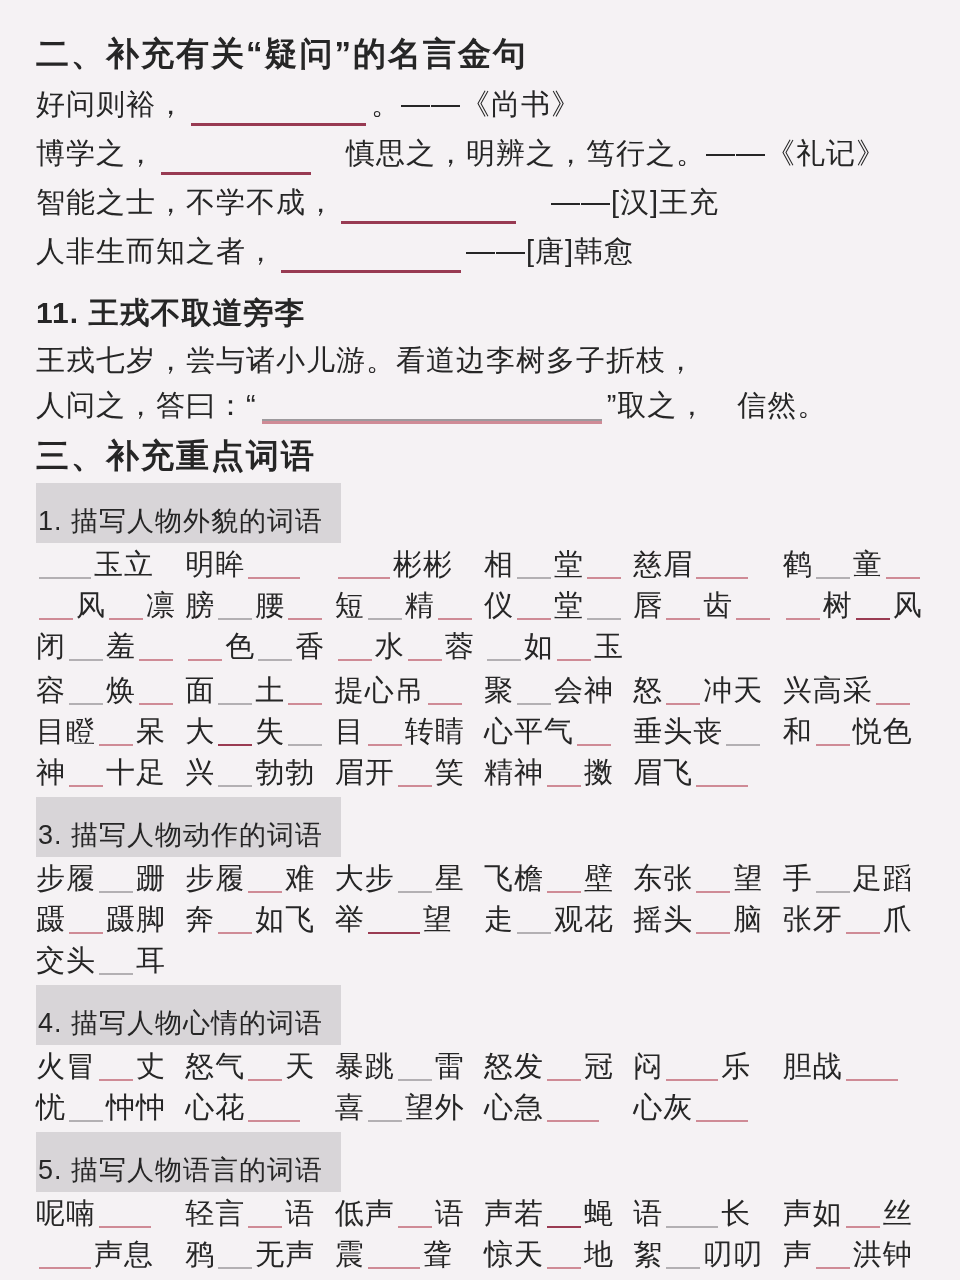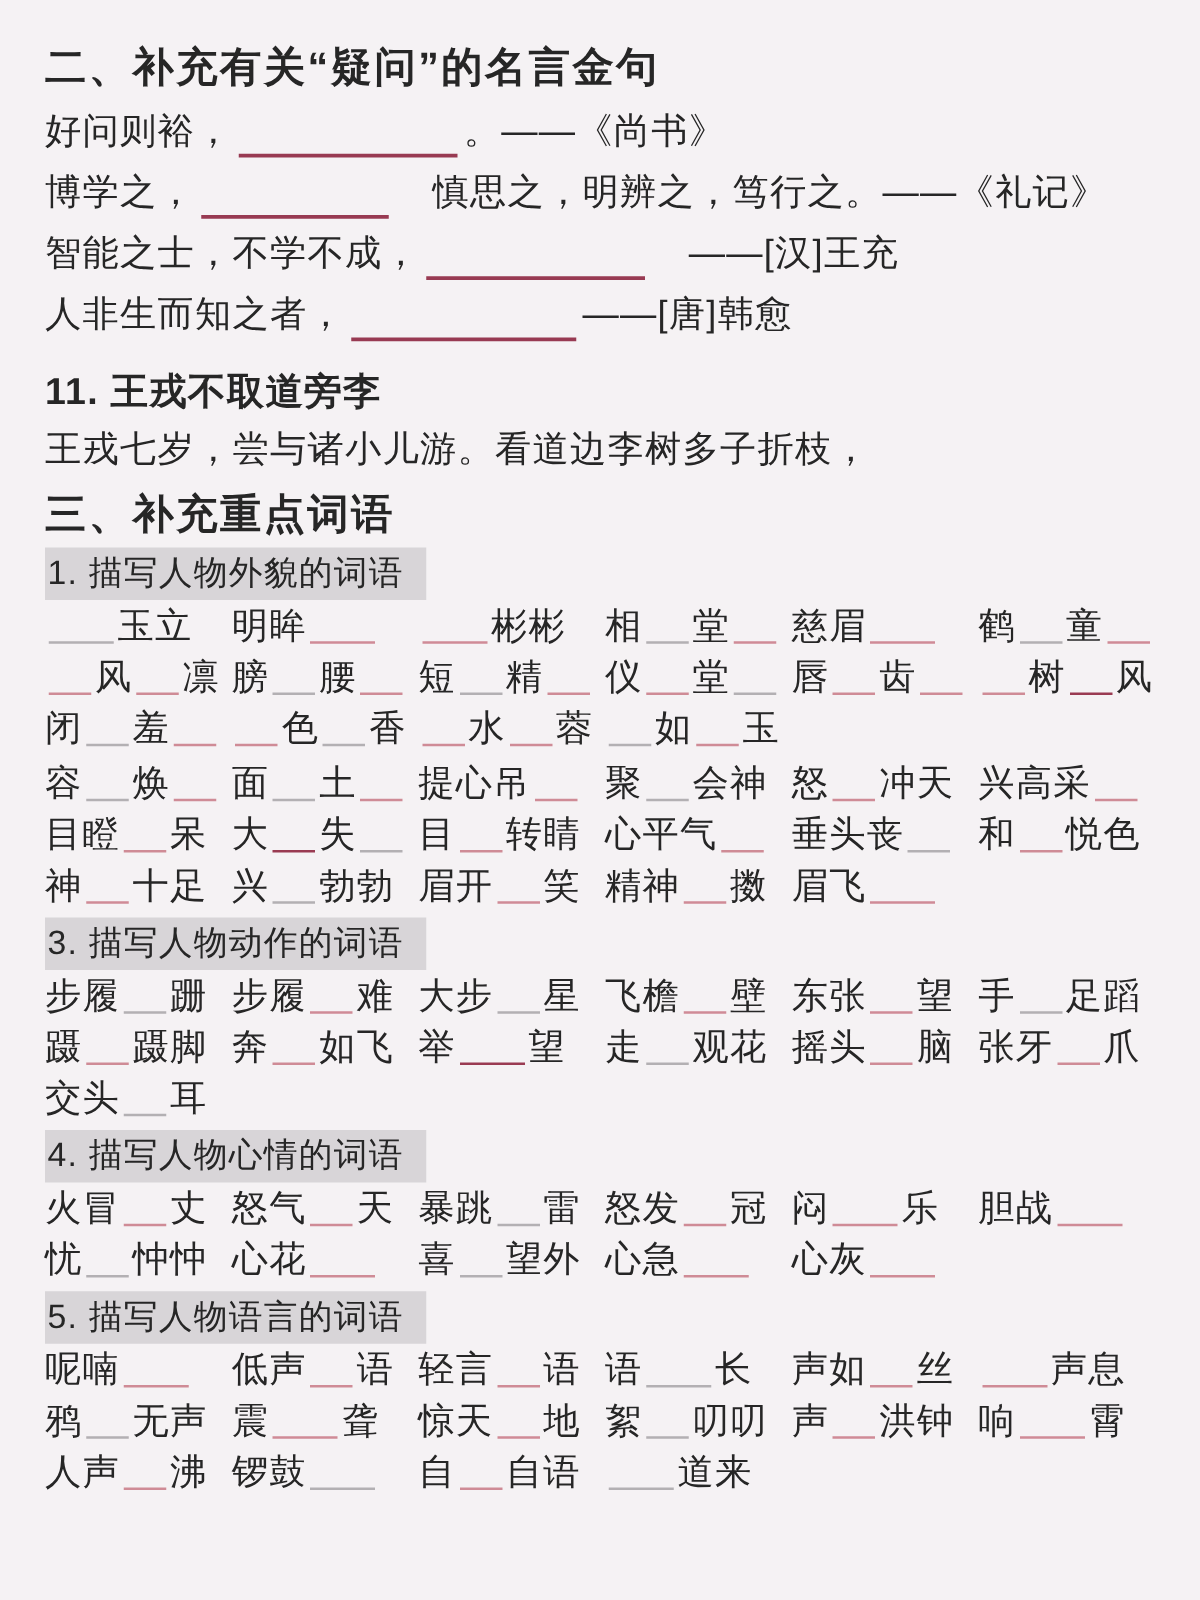--- a/index.html
+++ b/index.html
@@ -19,41 +19,42 @@
   h2{font-size:30px;font-weight:700;letter-spacing:1px;margin:12px 0 4px;}
   .quote-line{font-size:29px;height:49px;display:flex;align-items:baseline;white-space:pre;letter-spacing:1px;}
   .story-line{font-size:29px;line-height:45px;white-space:pre;letter-spacing:1px;}
   .blank{display:inline-block;height:26px;border-bottom:2.5px solid var(--blank-pink);margin:0 5px;vertical-align:-6px;}
   .qblank{border-bottom-width:3px;border-bottom-color:var(--quote-blank);align-self:flex-end;margin-bottom:8px;}
   .story-blank{border-bottom:2px solid #9d9a9d;box-shadow:0 3px 0 var(--blank-pink);}
   .b-pink{border-bottom-color:var(--blank-pink);}
   .b-gray{border-bottom-color:var(--blank-gray);}
   .b-dark{border-bottom-color:var(--blank-dark);}
   .badge-row{margin:2px 0 2px;}
-  .badge{display:inline-block;background:var(--badge-bg);font-size:27px;letter-spacing:1px;padding:2px 18px 4px 2px;}
+  .badge{display:inline-block;background:var(--badge-bg);font-size:27px;letter-spacing:1px;padding:20px 18px 4px 2px;}
   .wgrid{display:grid;grid-template-columns:repeat(6,1fr);font-size:29px;line-height:38px;row-gap:3px;margin:2px 0 6px;white-space:nowrap;letter-spacing:1px;}
   .witem{overflow:visible;}
   .wgrid .blank{height:24px;margin:0 3px;vertical-align:-5px;}
 </style>
 </head>
 <body>
 
 <div class="page">
 
   <h1>二、补充有关“疑问”的名言金句</h1>
 
   <div>
       <div class="quote-line"><span>好问则裕，</span><span class="blank qblank" style="width: 175px;"></span><span>。——《尚书》</span></div>
       <div class="quote-line"><span>博学之，</span><span class="blank qblank" style="width: 150px;"></span><span>　慎思之，明辨之，笃行之。——《礼记》</span></div>
       <div class="quote-line"><span>智能之士，不学不成，</span><span class="blank qblank" style="width: 175px;"></span><span>　——[汉]王充</span></div>
       <div class="quote-line"><span>人非生而知之者，</span><span class="blank qblank" style="width: 180px;"></span><span>——[唐]韩愈</span></div>
     </div>
 
   <h2>11. 王戎不取道旁李</h2>
   <div class="story-line">王戎七岁，尝与诸小儿游。看道边李树多子折枝，</div>
+  <div class="story-line"><span>人问之，答曰：“</span><span class="blank story-blank" style="width: 340px;"></span><span>”取之，　信然。</span></div>
 
   <h1 class="words-title">三、补充重点词语</h1>
 
   <div>
       <div class="wgroup">
         <div class="badge-row"><span class="badge">1. 描写人物外貌的词语</span></div>
         <div class="wgrid">
           <span class="witem"><span class="blank b-gray" style="width: 52px;"></span><span>玉立</span></span>
           <span class="witem"><span>明眸</span><span class="blank b-pink" style="width: 52px;"></span></span>
           <span class="witem"><span class="blank b-pink" style="width: 52px;"></span><span>彬彬</span></span>
@@ -124,22 +125,23 @@
           <span class="witem"><span>心花</span><span class="blank b-pink" style="width: 52px;"></span></span>
           <span class="witem"><span>喜</span><span class="blank b-gray" style="width: 34px;"></span><span>望外</span></span>
           <span class="witem"><span>心急</span><span class="blank b-pink" style="width: 52px;"></span></span>
           <span class="witem"><span>心灰</span><span class="blank b-pink" style="width: 52px;"></span></span>
         </div>
       </div>
       <div class="wgroup">
         <div class="badge-row"><span class="badge">5. 描写人物语言的词语</span></div>
         <div class="wgrid">
           <span class="witem"><span>呢喃</span><span class="blank b-pink" style="width: 52px;"></span></span>
+          <span class="witem"><span>轻言</span><span class="blank b-pink" style="width: 34px;"></span><span>语</span></span>
           <span class="witem"><span>低声</span><span class="blank b-pink" style="width: 34px;"></span><span>语</span></span>
-          <span class="witem"><span>轻言</span><span class="blank b-pink" style="width: 34px;"></span><span>语</span></span>
+          <span class="witem"><span>声若</span><span class="blank b-dark" style="width: 34px;"></span><span>蝇</span></span>
           <span class="witem"><span>语</span><span class="blank b-gray" style="width: 52px;"></span><span>长</span></span>
           <span class="witem"><span>声如</span><span class="blank b-pink" style="width: 34px;"></span><span>丝</span></span>
           <span class="witem"><span class="blank b-pink" style="width: 52px;"></span><span>声息</span></span>
           <span class="witem"><span>鸦</span><span class="blank b-gray" style="width: 34px;"></span><span>无声</span></span>
           <span class="witem"><span>震</span><span class="blank b-pink" style="width: 52px;"></span><span>聋</span></span>
           <span class="witem"><span>惊天</span><span class="blank b-pink" style="width: 34px;"></span><span>地</span></span>
           <span class="witem"><span>絮</span><span class="blank b-gray" style="width: 34px;"></span><span>叨叨</span></span>
           <span class="witem"><span>声</span><span class="blank b-pink" style="width: 34px;"></span><span>洪钟</span></span>
           <span class="witem"><span>响</span><span class="blank b-pink" style="width: 52px;"></span><span>霄</span></span>
           <span class="witem"><span>人声</span><span class="blank b-pink" style="width: 34px;"></span><span>沸</span></span>

